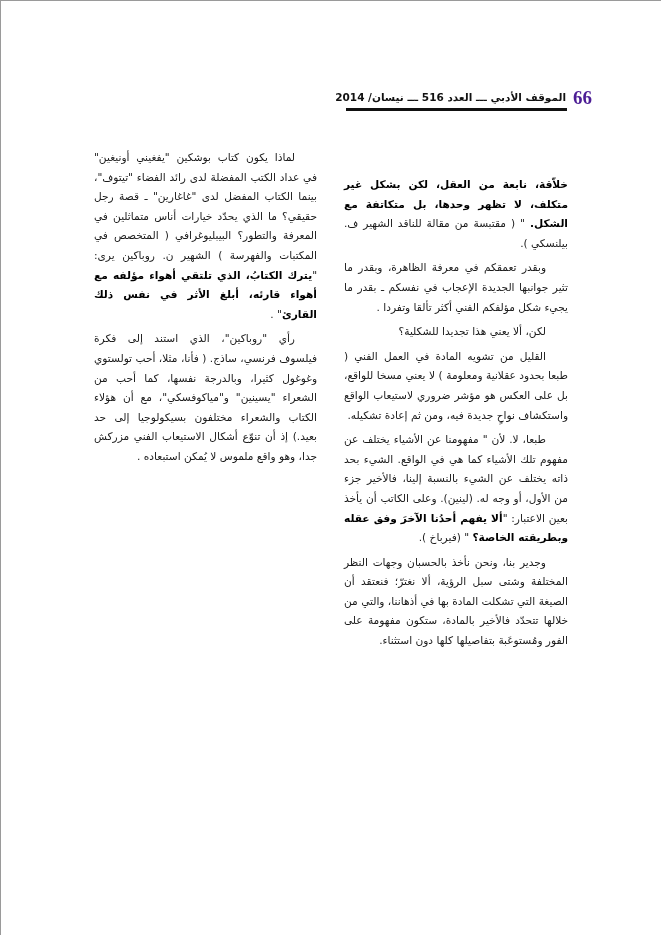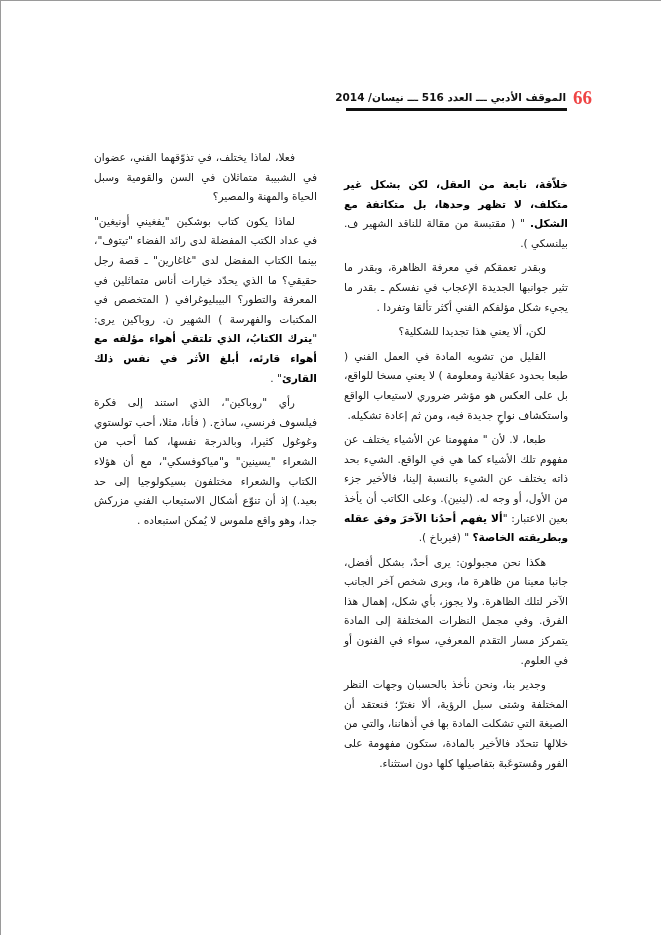--- a/index.html
+++ b/index.html
@@ -5,21 +5,21 @@
   html, body { margin: 0; padding: 0; background: #ffffff; }
   body { width: 661px; height: 935px; position: relative; overflow: hidden; }
   .page {
     position: absolute; left: 0; top: 0; width: 661px; height: 935px;
     box-sizing: border-box; border-top: 1px solid #9a9a9a; border-left: 1px solid #9a9a9a;
     background: #fff;
   }
   .header { position: absolute; top: 86px; left: 345px; width: 250px; height: 24px; direction: ltr; }
   .page-number {
     position: absolute; left: 227px; top: 0; font-family: "Liberation Serif", serif;
-    font-size: 19px; font-weight: bold; color: #ef4444; letter-spacing: 0px;
+    font-size: 19px; font-weight: bold; color: #4c1d95; letter-spacing: 0px;
   }
   .running-title {
     position: absolute; right: 30px; top: 4px; direction: rtl; white-space: nowrap;
     font-family: "DejaVu Sans", sans-serif; font-size: 10.5px; font-weight: bold; color: #111;
   }
   .header-rule { position: absolute; left: 0; top: 21px; width: 221px; height: 3px; background: #111; }
 
   .column {
     position: absolute; direction: rtl; text-align: justify;
     font-family: "DejaVu Sans", sans-serif; font-size: 10.6px; line-height: 19.6px; color: #1a1a1a;
@@ -40,23 +40,21 @@
     <div class="header-rule"></div>
     <span class="page-number">66</span>
   </div>
 
   <div class="column col-right">
     <p class="noindent"><span class="bold">خلاّقة، نابعة من العقل، لكن بشكل غير متكلف، لا تظهر وحدها، بل متكاتفة مع الشكل.</span><span> " ( مقتبسة من مقالة للناقد الشهير ف. بيلنسكي ).</span></p>
     <p>وبقدر تعمقكم في معرفة الظاهرة، وبقدر ما تثير جوانبها الجديدة الإعجاب في نفسكم ـ بقدر ما يجيء شكل مؤلفكم الفني أكثر تألقا وتفردا .</p>
     <p>لكن، ألا يعني هذا تجديدا للشكلية؟</p>
     <p>القليل من تشويه المادة في العمل الفني ( طبعا بحدود عقلانية ومعلومة ) لا يعني مسخا للواقع، بل على العكس هو مؤشر ضروري لاستيعاب الواقع واستكشاف نواحٍ جديدة فيه، ومن ثم إعادة تشكيله.</p>
     <p><span>طبعا، لا. لأن " مفهومنا عن الأشياء يختلف عن مفهوم تلك الأشياء كما هي في الواقع. الشيء بحد ذاته يختلف عن الشيء بالنسبة إلينا، فالأخير جزء من الأول، أو وجه له. (لينين). وعلى الكاتب أن يأخذ بعين الاعتبار: "</span><span class="bold">ألا يفهم أحدُنا الآخرَ وفق عقله وبطريقته الخاصة؟</span><span> " (فيرباخ ).</span></p>
-    <p>هكذا نحن مجبولون: يرى أحدٌ، بشكل أفضل، جانبا معينا من ظاهرة ما، ويرى شخص آخر الجانب الآخر لتلك الظاهرة. ولا يجوز، بأي شكل، إهمال هذا الفرق. وفي مجمل النظرات المختلفة إلى المادة يتمركز مسار التقدم المعرفي، سواء في الفنون أو في العلوم.</p>
     <p>وجدير بنا، ونحن نأخذ بالحسبان وجهات النظر المختلفة وشتى سبل الرؤية، ألا نغترّ؛ فنعتقد أن الصيغة التي تشكلت المادة بها في أذهاننا، والتي من خلالها تتحدّد فالأخير بالمادة، ستكون مفهومة على الفور ومُستوعَبة بتفاصيلها كلها دون استثناء.</p>
   </div>
 
   <div class="column col-left">
-    <p>فعلا، لماذا يختلف، في تذوّقهما الفني، عضوان في الشبيبة متماثلان في السن والقومية وسبل الحياة والمهنة والمصير؟</p>
     <p><span>لماذا يكون كتاب بوشكين "يفغيني أونيغين" في عداد الكتب المفضلة لدى رائد الفضاء "تيتوف"، بينما الكتاب المفضل لدى "غاغارين" ـ قصة رجل حقيقي؟ ما الذي يحدّد خيارات أناس متماثلين في المعرفة والتطور؟ البيبليوغرافي ( المتخصص في المكتبات والفهرسة ) الشهير ن. روباكين يرى: "</span><span class="bold">يترك الكتابُ، الذي تلتقي أهواء مؤلفه مع أهواء قارئه، أبلغ الأثر في نفس ذلك القارئ</span><span>" .</span></p>
     <p>رأي "روباكين"، الذي استند إلى فكرة فيلسوف فرنسي، ساذج. ( فأنا، مثلا، أحب تولستوي وغوغول كثيرا، وبالدرجة نفسها، كما أحب من الشعراء "يسينين" و"مياكوفسكي"، مع أن هؤلاء الكتاب والشعراء مختلفون بسيكولوجيا إلى حد بعيد.) إذ أن تنوّع أشكال الاستيعاب الفني مزركش جدا، وهو واقع ملموس لا يُمكن استبعاده .</p>
   </div>
 
 </div>
 
 </body></html>

